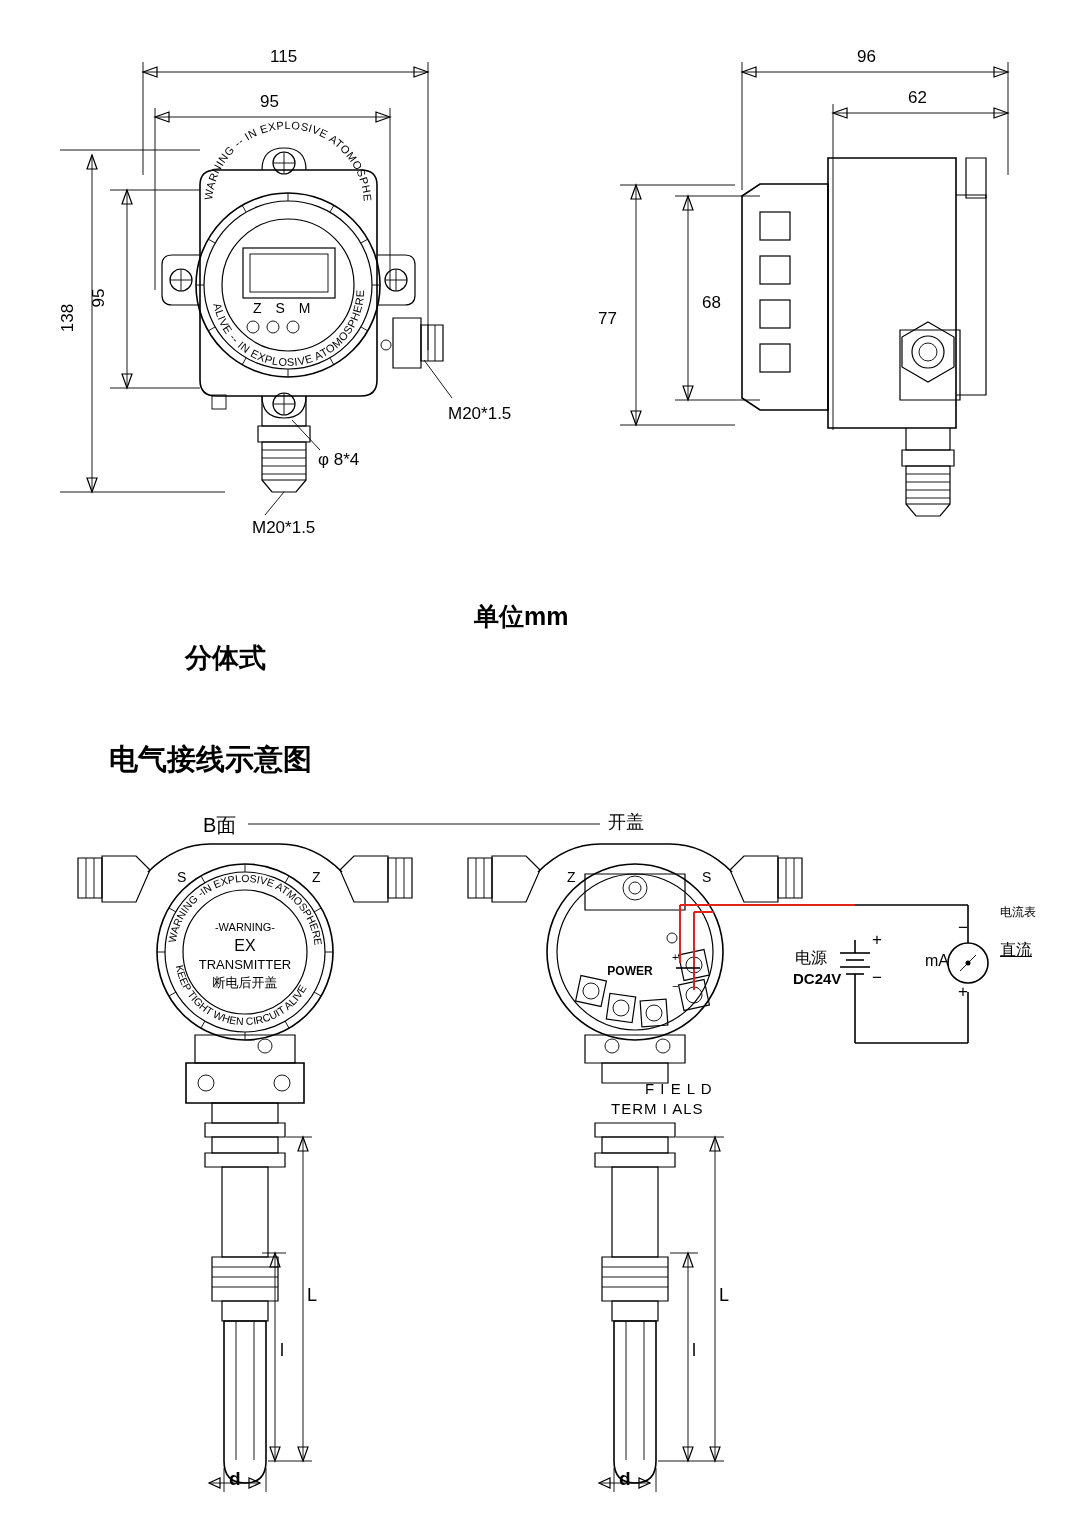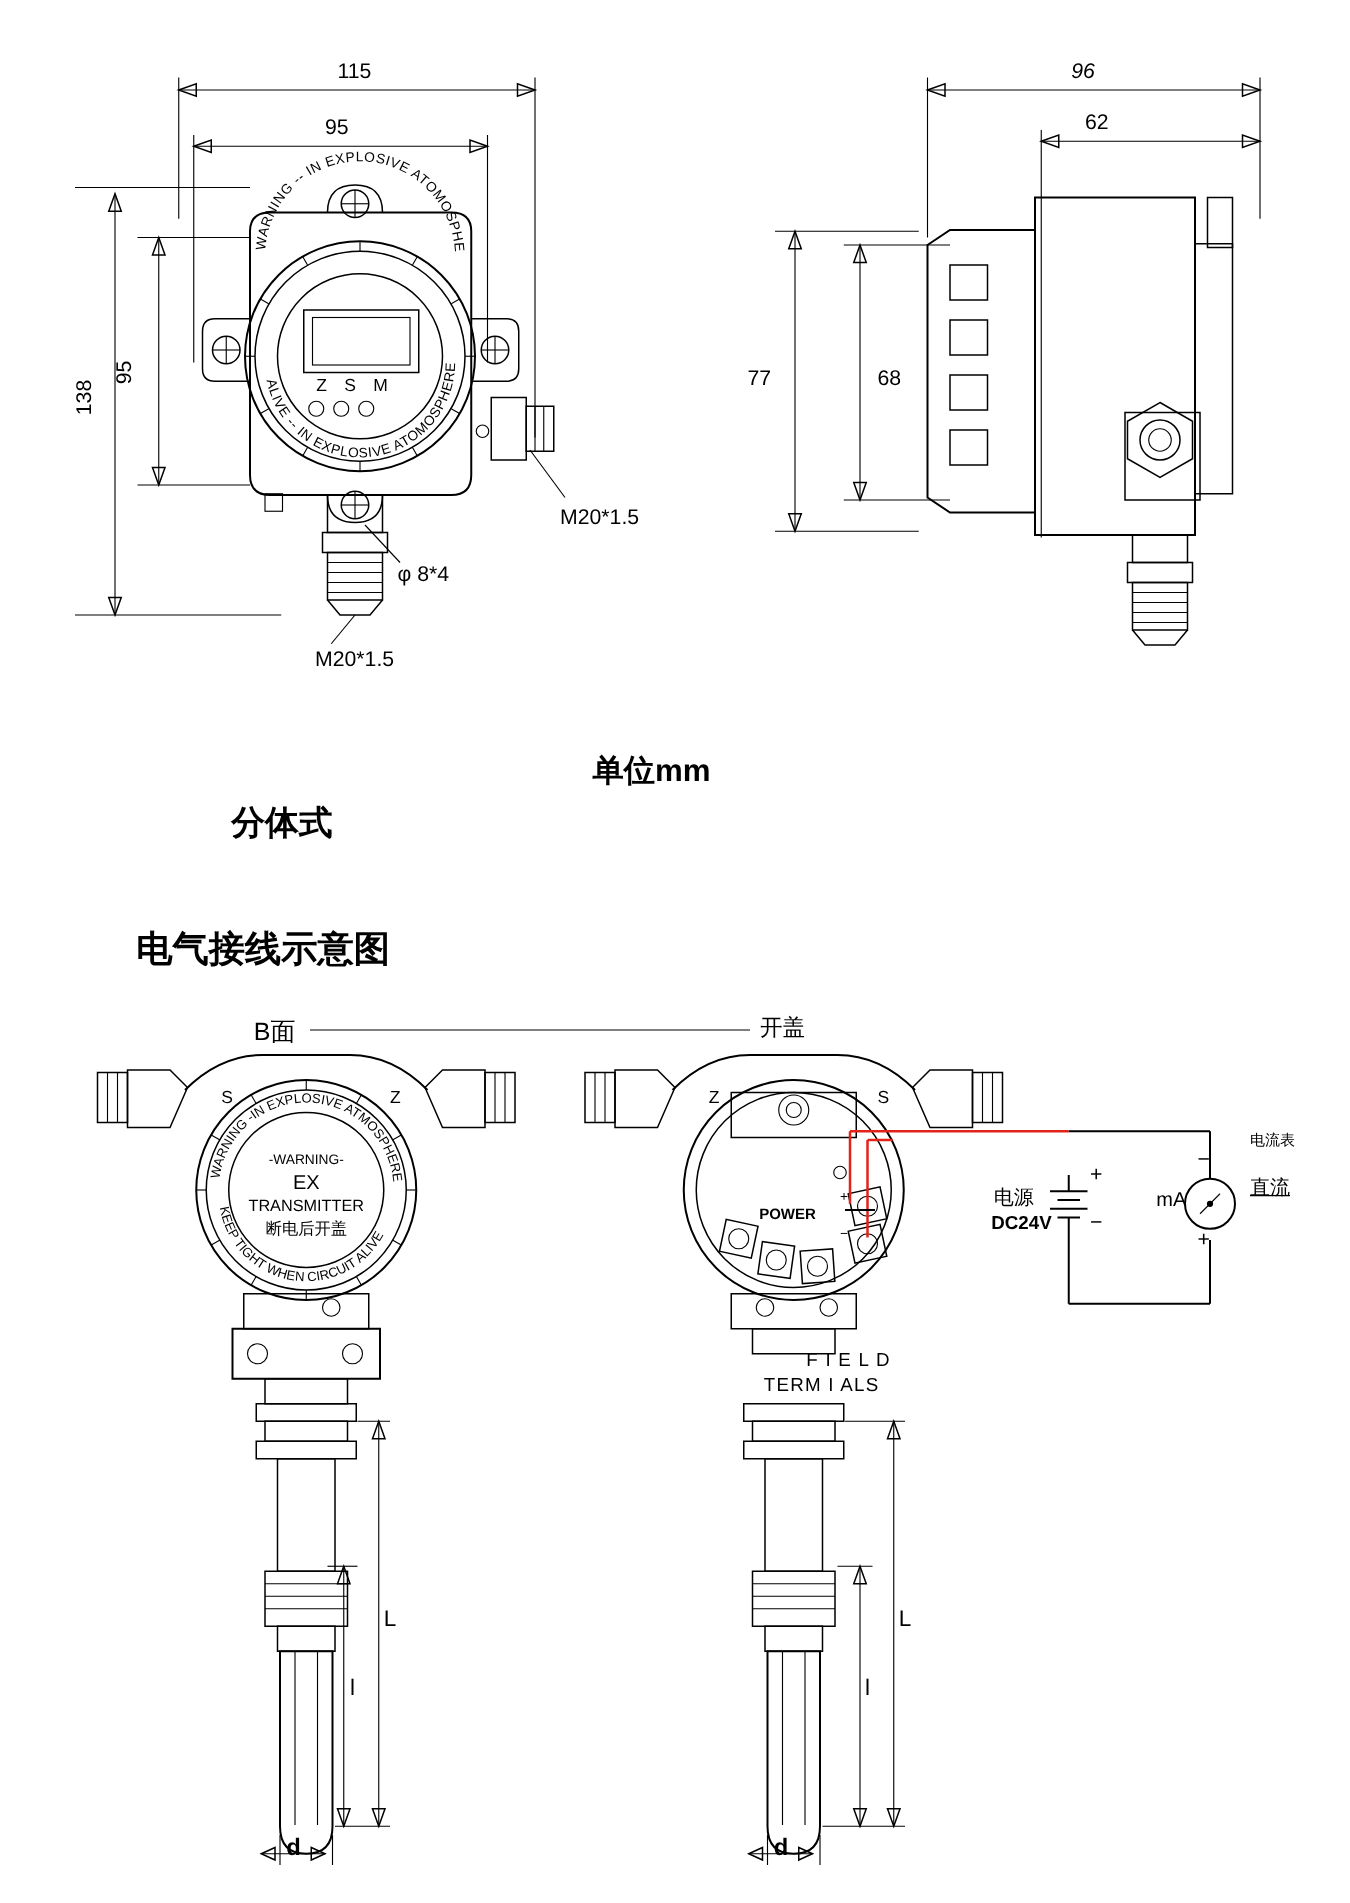--- a/index.html
+++ b/index.html
@@ -388,23 +388,23 @@
 
 <div class="lbl" style="left:270px;top:47px;">115</div>
 <div class="lbl" style="left:260px;top:92px;">95</div>
 <div class="lbl vert" style="left:54px;top:308px;transform:rotate(-90deg);">138</div>
 <div class="lbl vert" style="left:90px;top:288px;transform:rotate(-90deg);">95</div>
 <div class="lbl" style="left:448px;top:404px;">M20*1.5</div>
 <div class="lbl" style="left:318px;top:450px;">φ 8*4</div>
 <div class="lbl" style="left:252px;top:518px;">M20*1.5</div>
 <div class="lbl" style="left:253px;top:300px;font-size:14px;letter-spacing:5px;">Z S M</div>
 
-<div class="lbl" style="left:857px;top:47px;font-style:italic;">96</div>
-<div class="lbl" style="left:868px;top:88px;">62</div>
-<div class="lbl" style="left:598px;top:293px;">77</div>
+<div class="lbl" style="left:857px;top:47px;">96</div>
+<div class="lbl" style="left:908px;top:88px;">62</div>
+<div class="lbl" style="left:598px;top:309px;">77</div>
 <div class="lbl" style="left:678px;top:293px;margin-left:24px;">68</div>
 
 <div class="lbl mid" style="left:474px;top:600px;font-size:25px;">单位mm</div>
 <div class="lbl big" style="left:185px;top:640px;font-size:27px;">分体式</div>
 <div class="lbl big" style="left:82px;top:740px;font-size:29px;margin-left:27px;">电气接线示意图</div>
 
 <div class="lbl" style="left:203px;top:812px;font-size:20px;">B面</div>
 <div class="lbl" style="left:608px;top:810px;font-size:18px;">开盖</div>
 
 <div class="lbl" style="left:617px;top:1080px;font-size:15px;letter-spacing:1px;margin-left:28px;">F I E L D</div>

